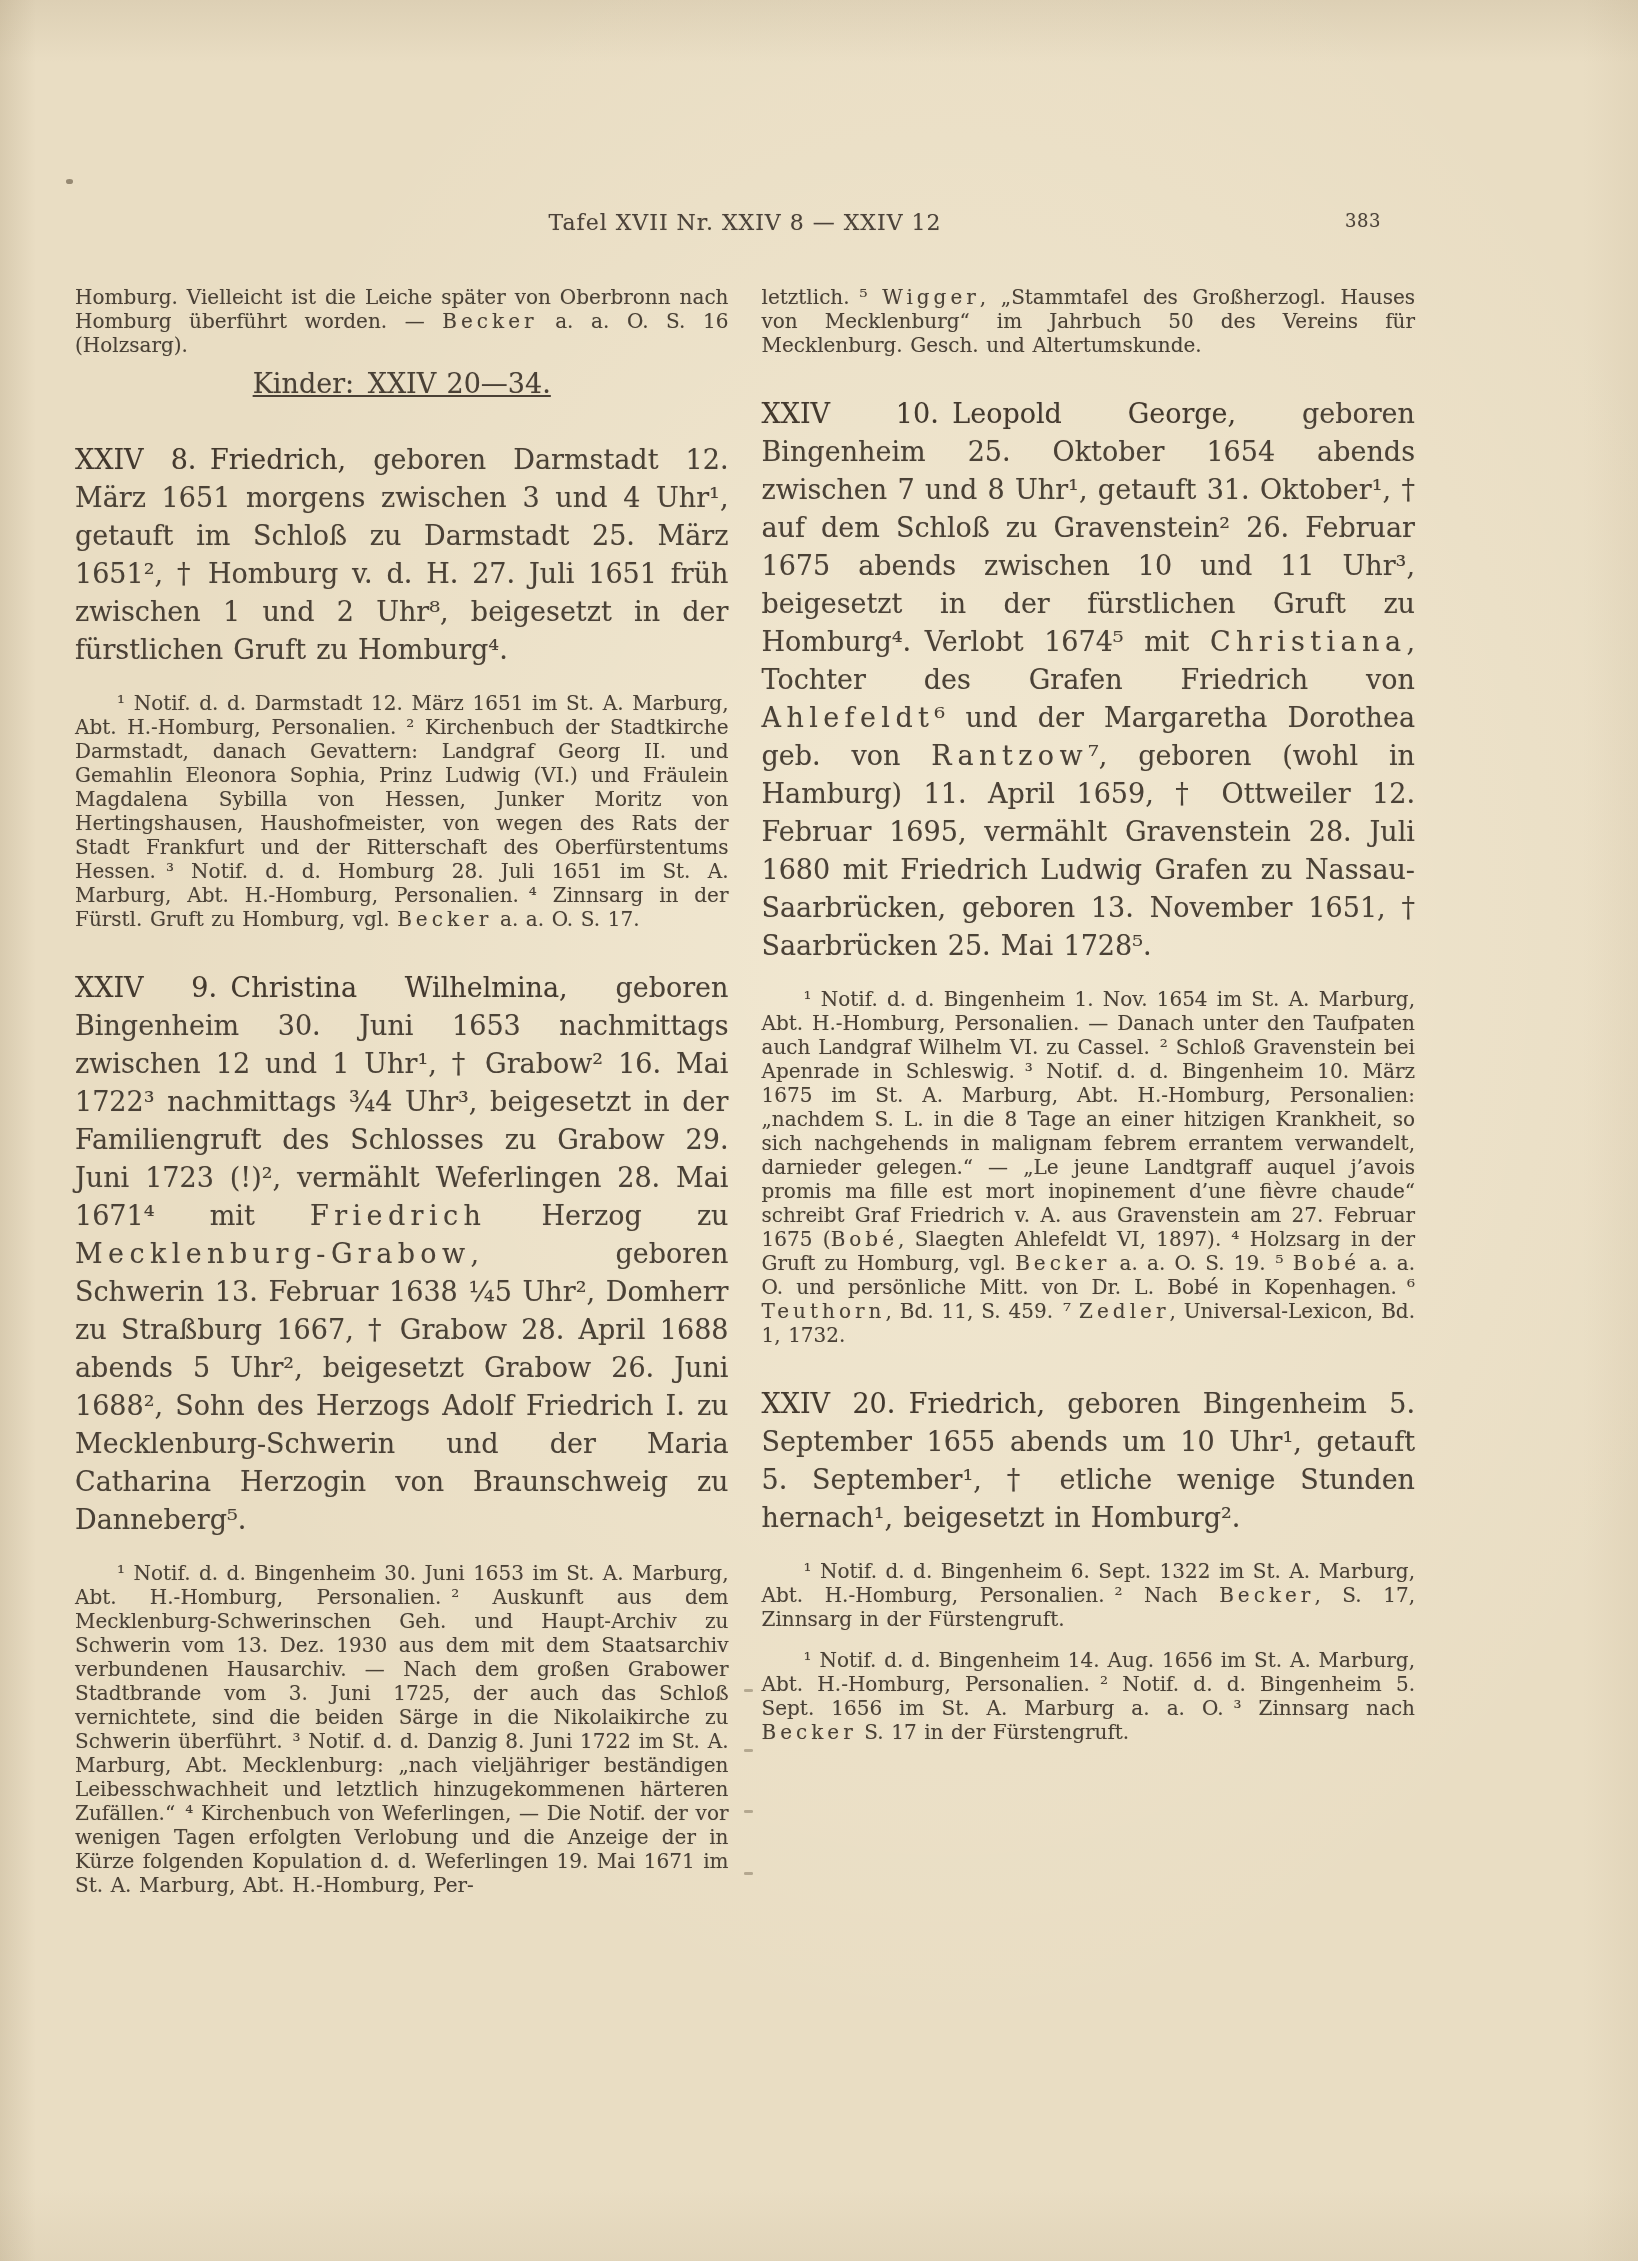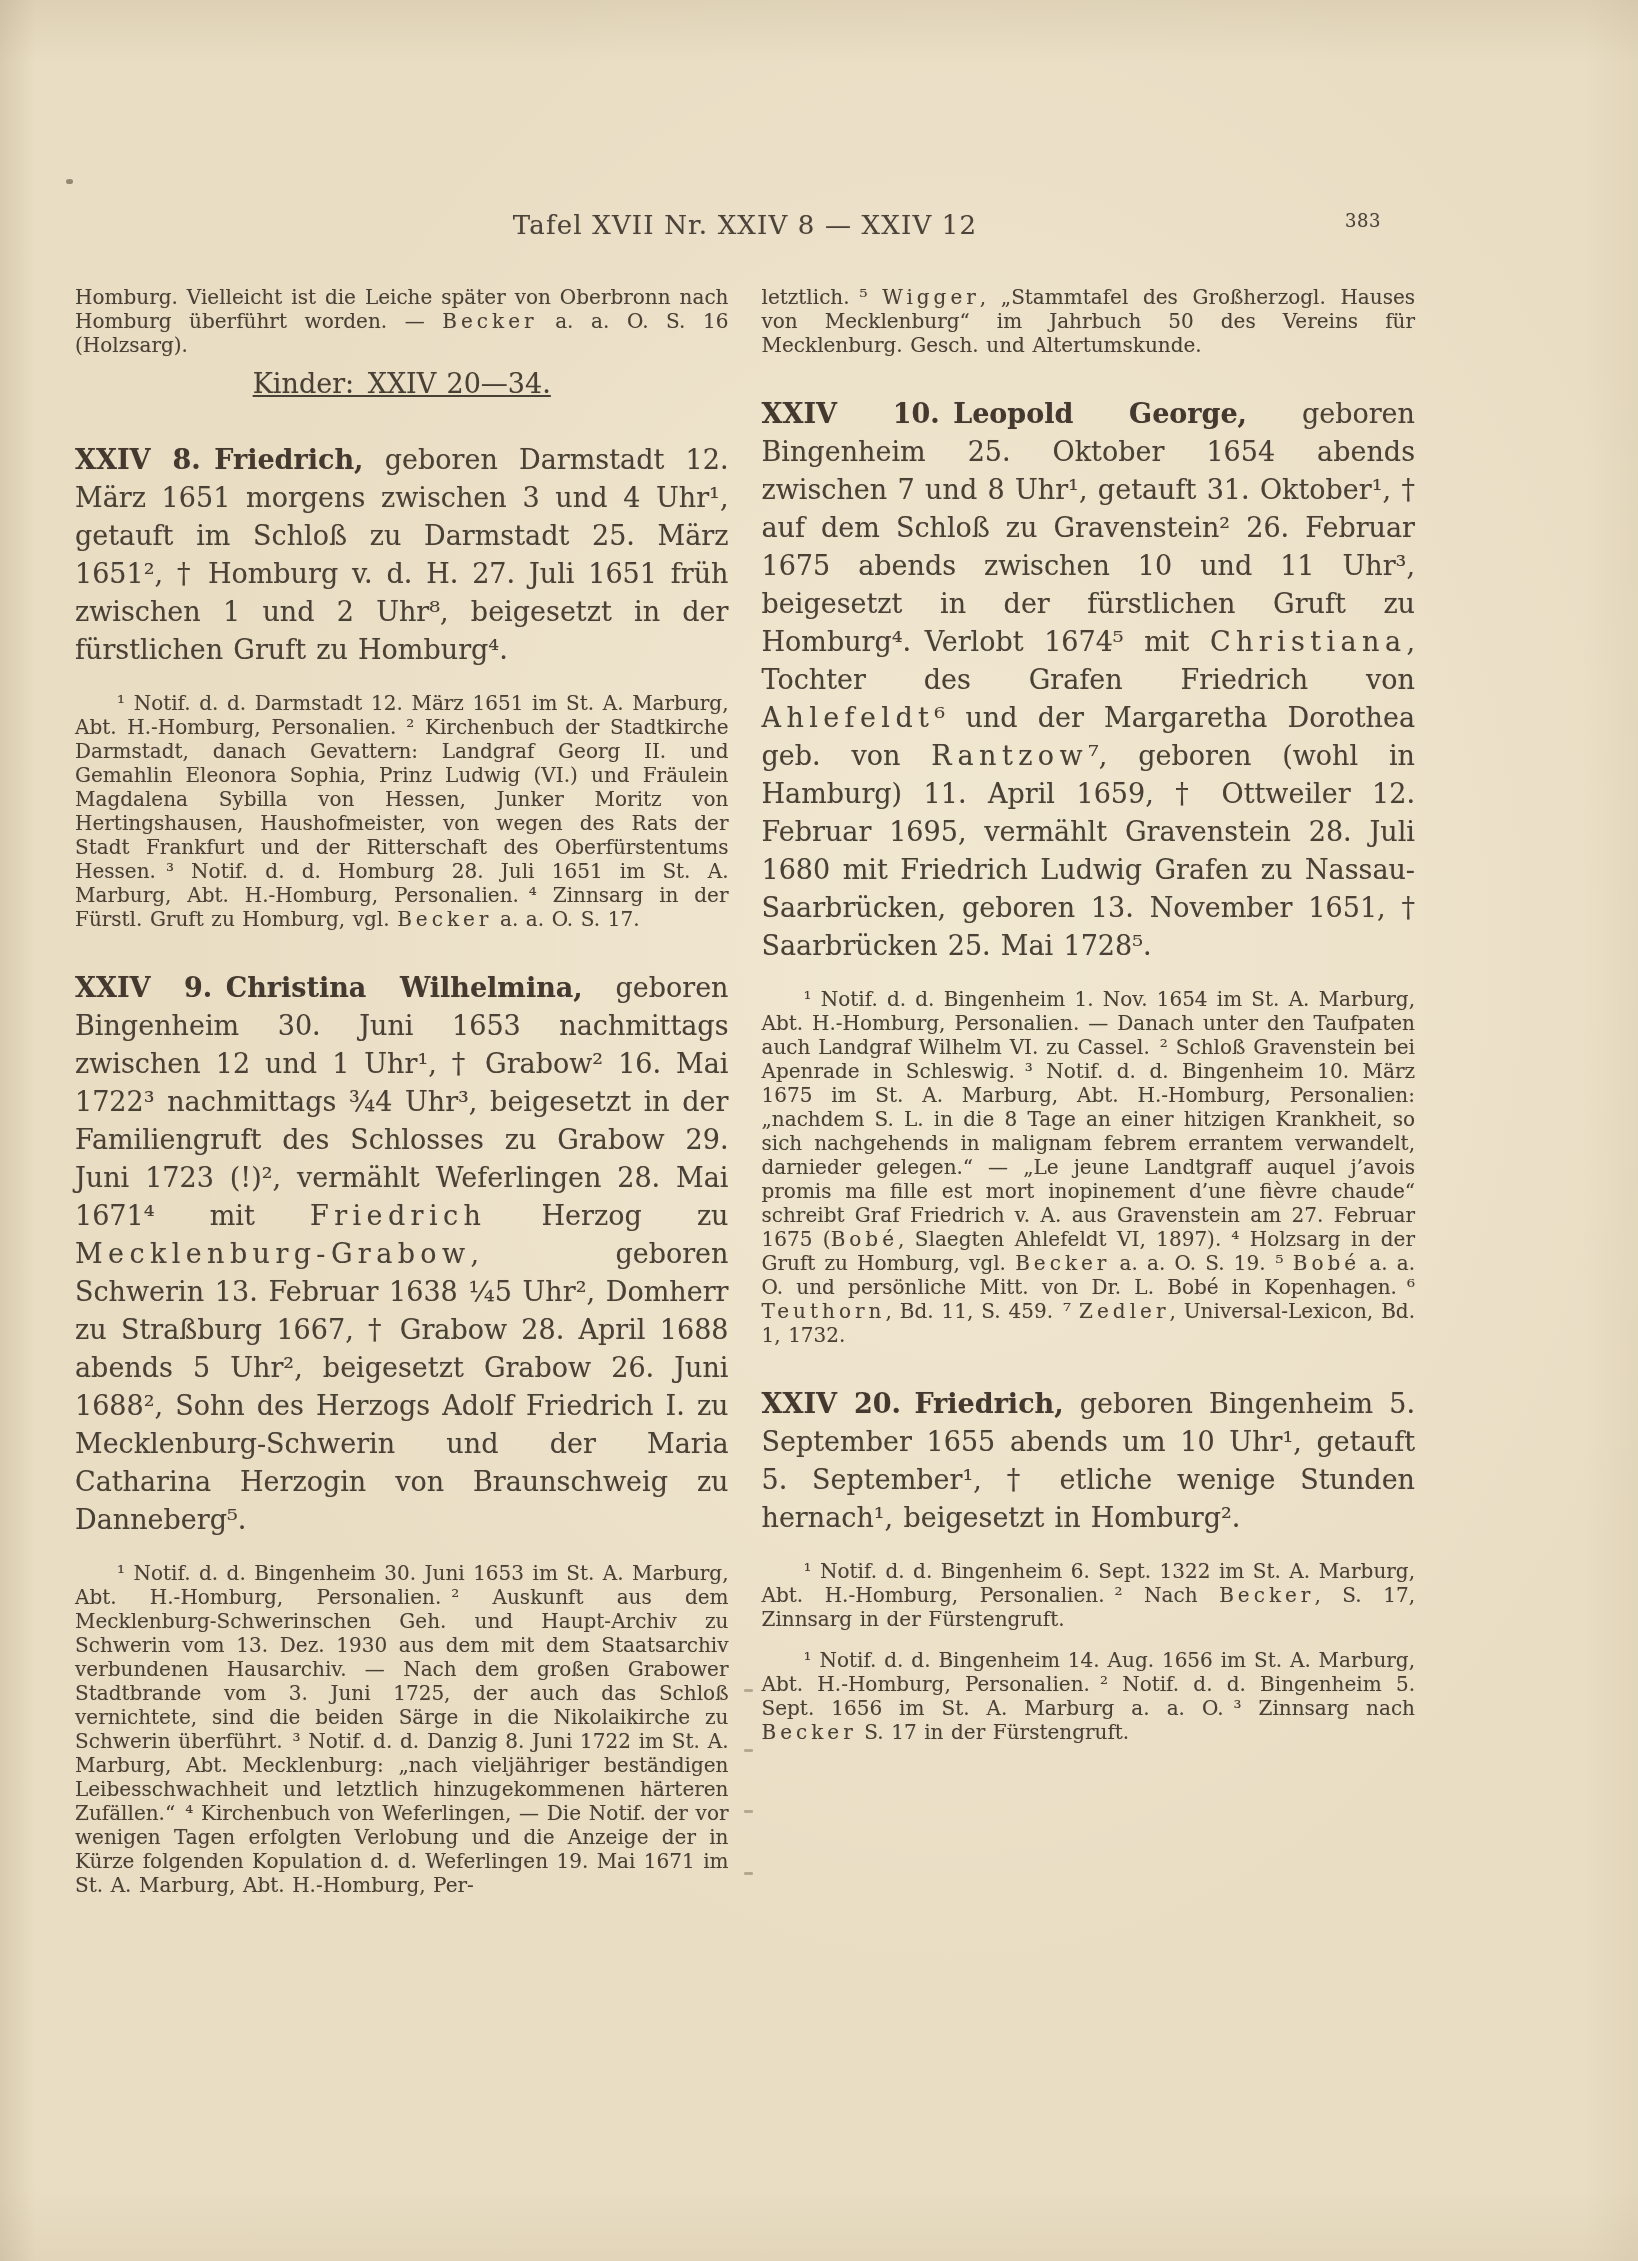--- a/index.html
+++ b/index.html
@@ -19,21 +19,21 @@
       linear-gradient(0deg, rgba(158,138,104,0.10), rgba(158,138,104,0) 73px),
       #e9ddc3;
     color: #4a4136;
   }
   .header {
     position: absolute;
     left: 75px; top: 210px; width: 1340px; height: 40px;
   }
   .htitle {
     position: absolute; left: 50%; transform: translateX(-50%);
-    font-size: 26px; letter-spacing: 0.045em; white-space: nowrap;
+    font-size: 22px; letter-spacing: 0.045em; white-space: nowrap;
     color: #4c433a;
     text-shadow: 0 0 0.7px rgba(74,64,53,0.35);
   }
   .pagenum {
     position: absolute; right: 34px; top: 0;
     font-size: 18px; letter-spacing: 0.03em;
     color: #4c433a;
     text-shadow: 0 0 0.7px rgba(74,64,53,0.35);
   }
   .cols {
@@ -61,21 +61,21 @@
   .footnote, .footnote-cont {
     font-size: 20px; line-height: 24px;
     text-align: justify;
     margin-top: 17px;
   }
   .footnote { text-indent: 42px; }
   .footnote-cont { text-indent: 0; }
   .col > .block:first-child { margin-top: 8px; }
   .body + .footnote { margin-top: 22px; }
   .footnote + .body, .footnote-cont + .body, .center + .body { margin-top: 38px; }
-  .seg-bold { font-weight: 700; color: #43392e; }
+  .seg-bold { font-weight: 400; color: #43392e; }
   .seg-spaced { letter-spacing: 0.20em; }
   .speck {
     position: absolute; left: 66px; top: 179px;
     width: 6.6px; height: 4.6px; border-radius: 50%;
     background: #6a5c48; opacity: 0.65;
   }
   .ink-mark {
     position: absolute; left: 744px;
     width: 9.2px; height: 2.6px;
     background: rgba(92,78,58,0.38);

